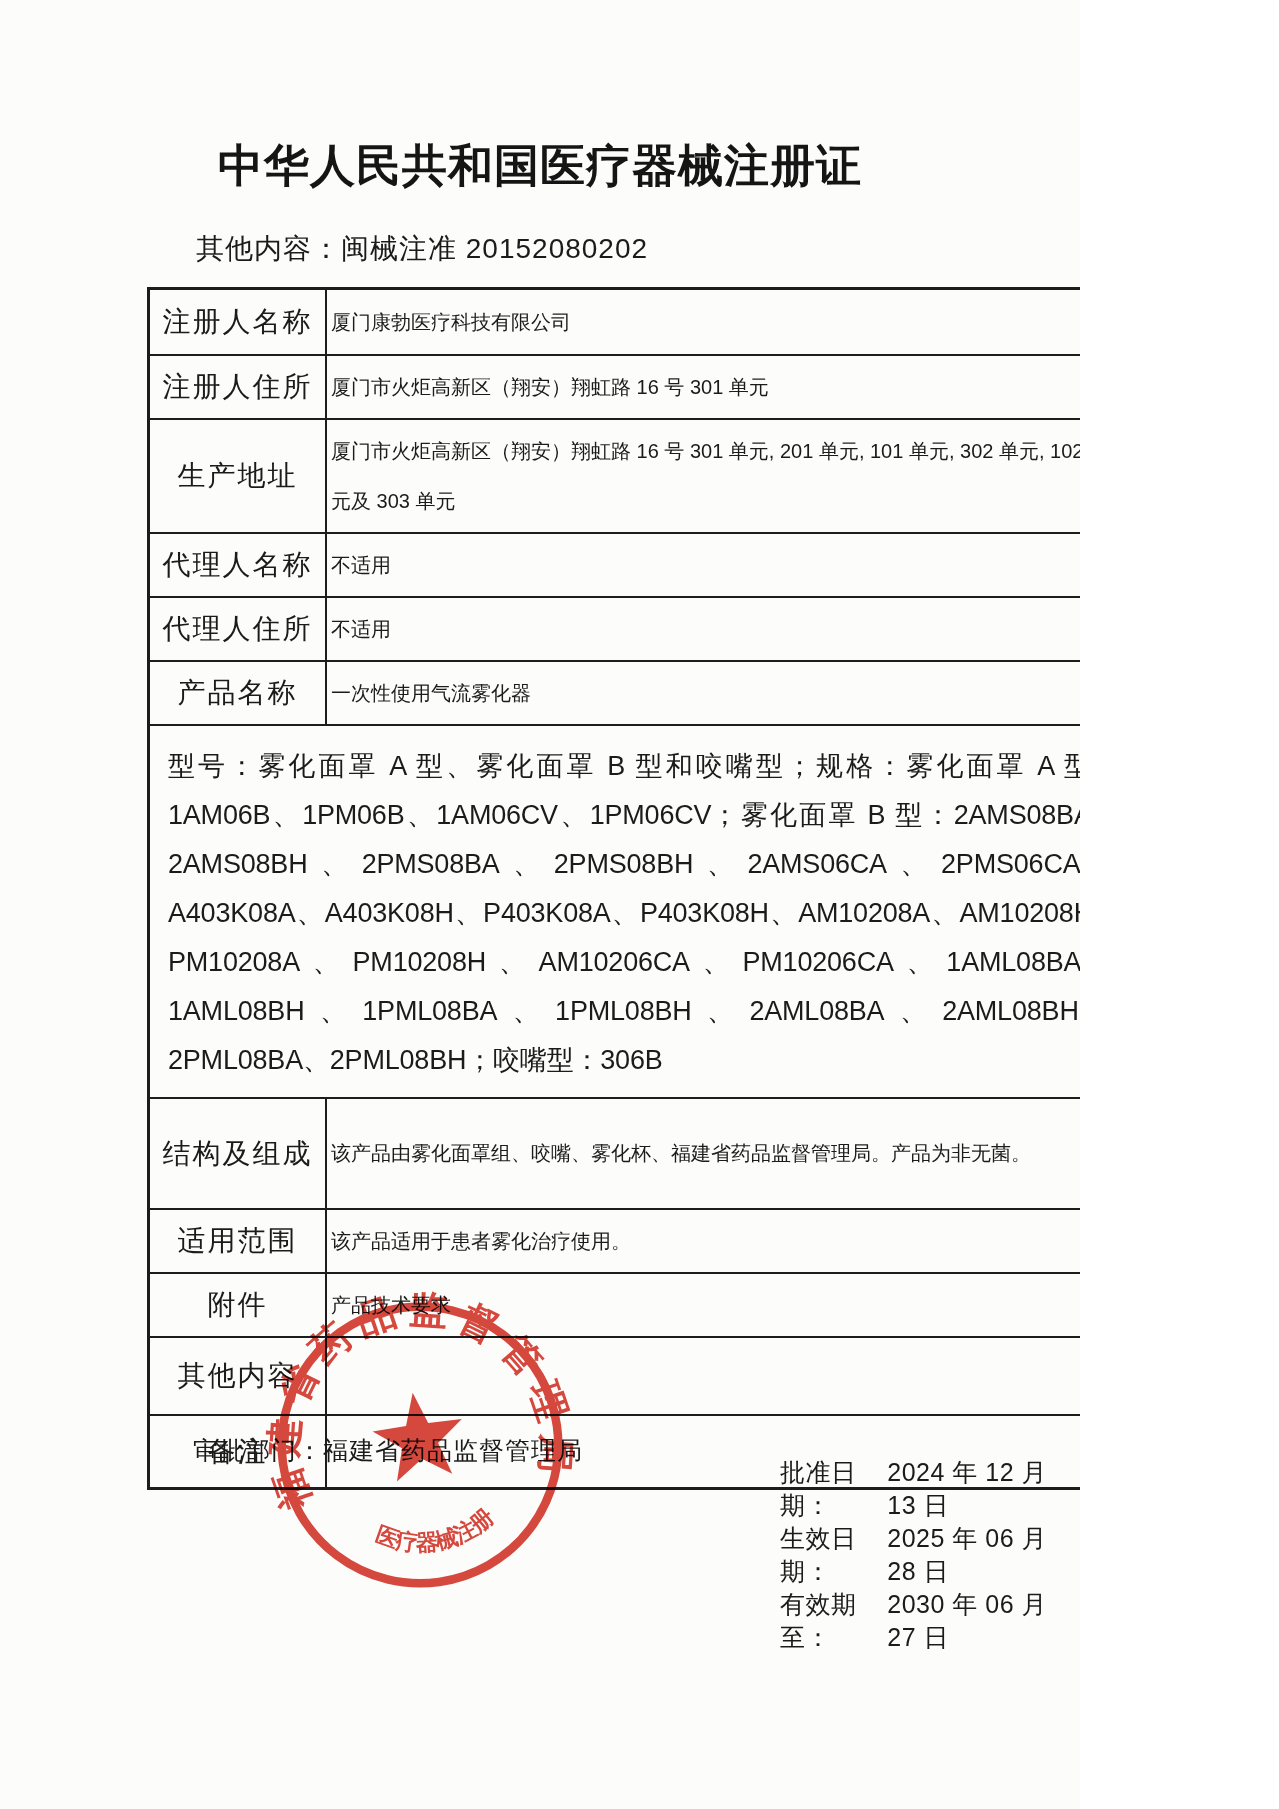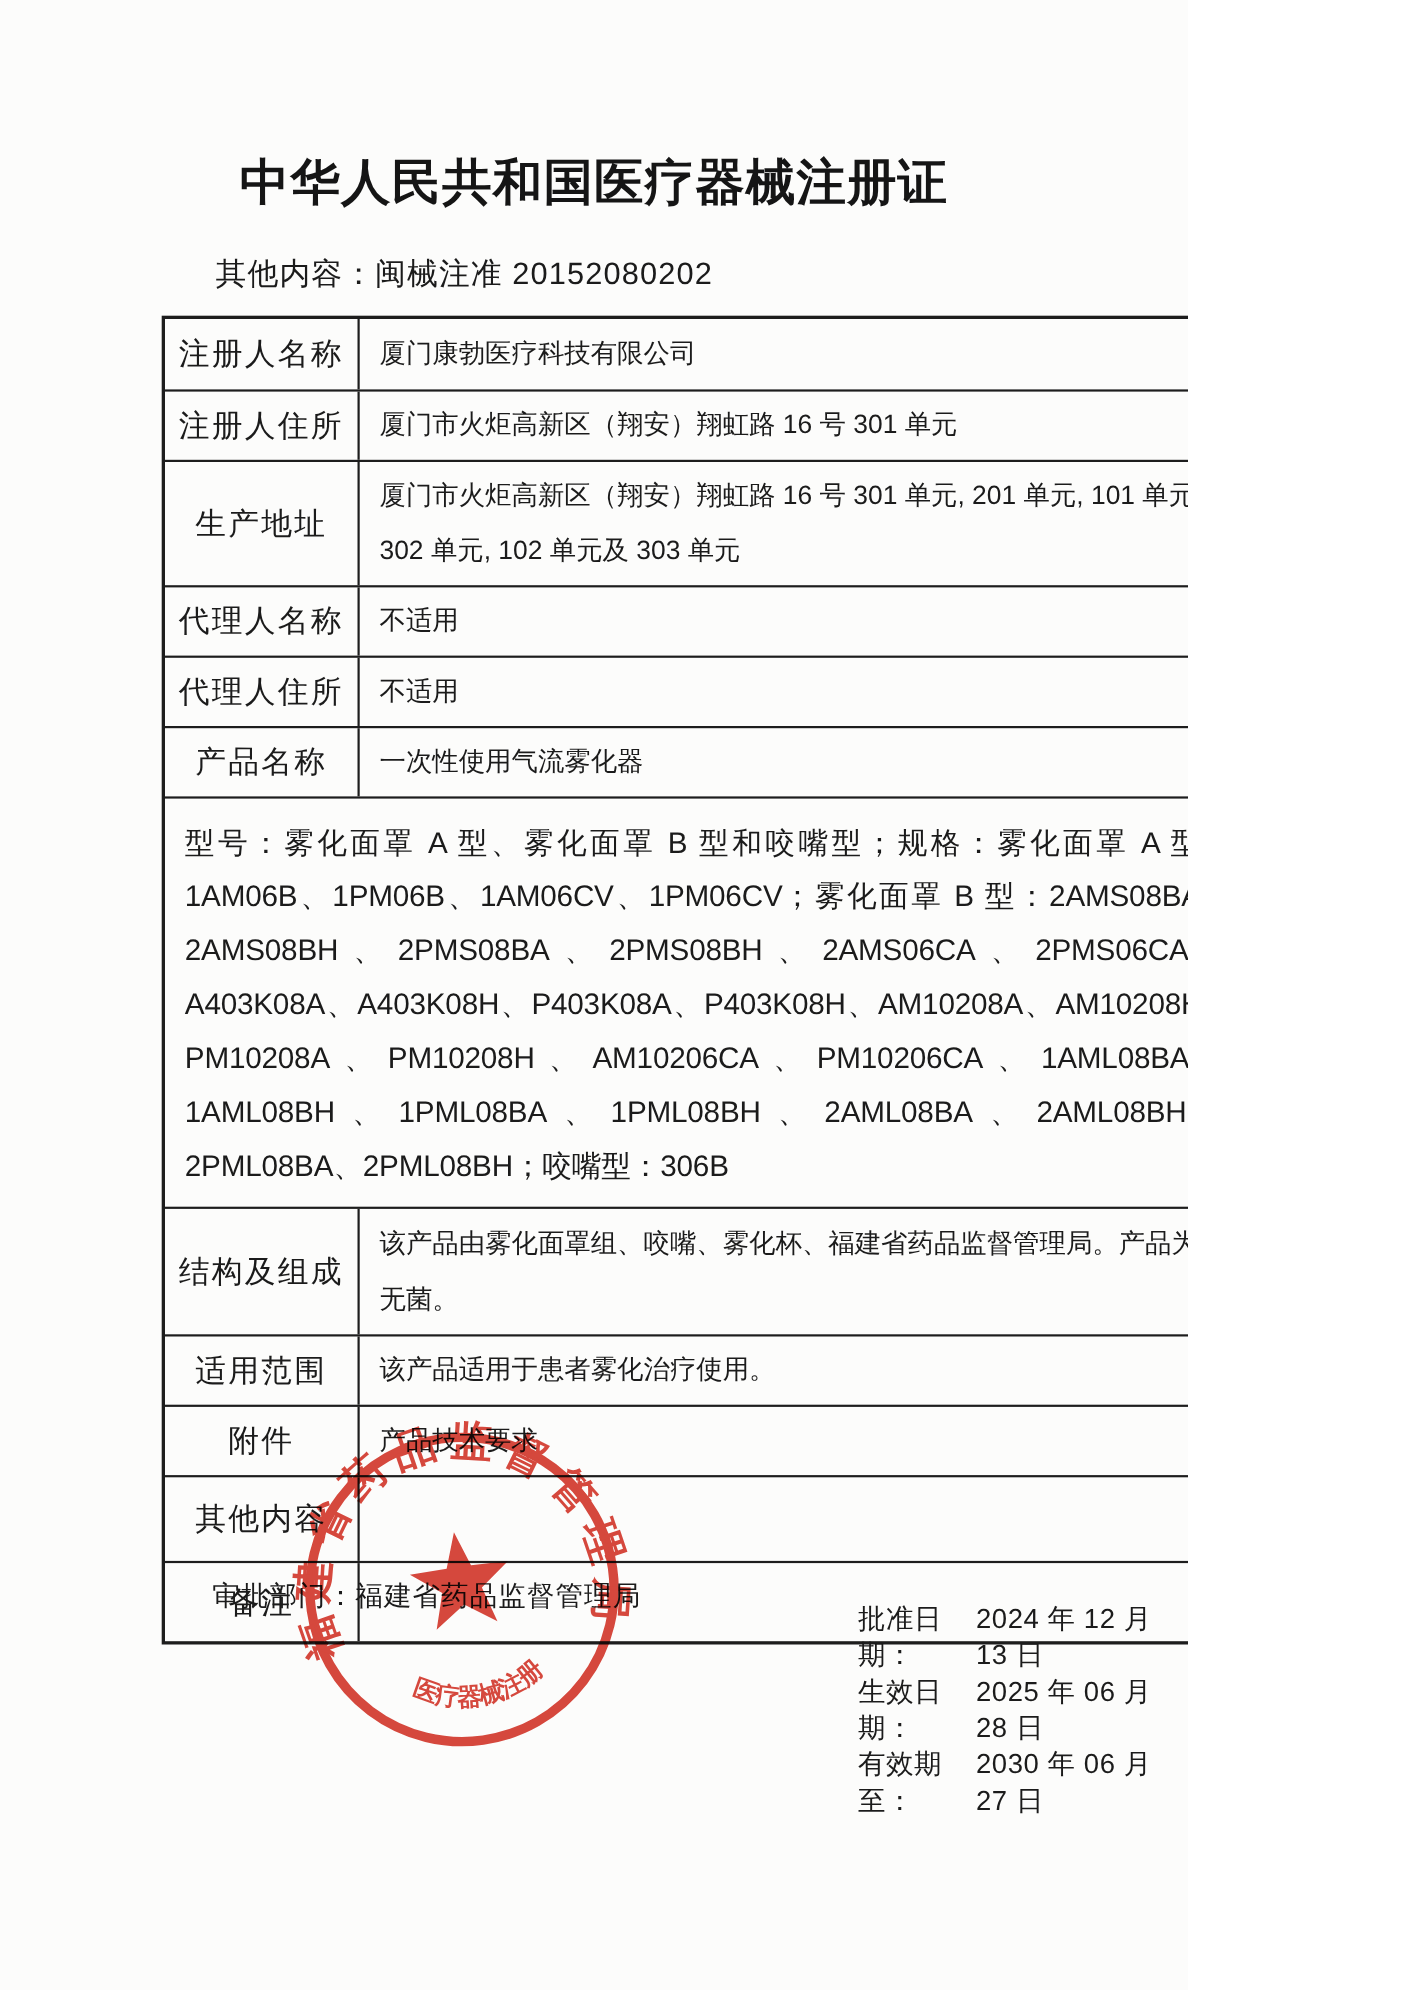--- a/index.html
+++ b/index.html
@@ -31,22 +31,22 @@
   .cell-label {
     flex:0 0 177px; width:177px;
     border-right:2px solid #1d1d1d;
     display:flex; align-items:center; justify-content:center;
     text-align:center;
     font-size:28px; letter-spacing:2px;
     padding:0 12px; box-sizing:border-box;
   }
   .cell-value {
     flex:1; display:flex; align-items:center;
-    font-size:24px; line-height:50px;
-    padding:6px 14px 6px 18px; box-sizing:border-box;
+    font-size:20px; line-height:50px;
+    padding:6px 14px 6px 4px; box-sizing:border-box;
   }
   .row:nth-child(1)  { min-height:64px; }
   .row:nth-child(2)  { min-height:62px; }
   .row:nth-child(3)  { min-height:104px; }
   .row:nth-child(4)  { min-height:50px;justify-content:space-between; }
   .row:nth-child(5)  { min-height:51px; }
   .row:nth-child(6)  { min-height:53px; }
   .row:nth-child(7)  { min-height:362px; }
   .row:nth-child(8)  { min-height:109px; }
   .row:nth-child(9)  { min-height:55px; }

